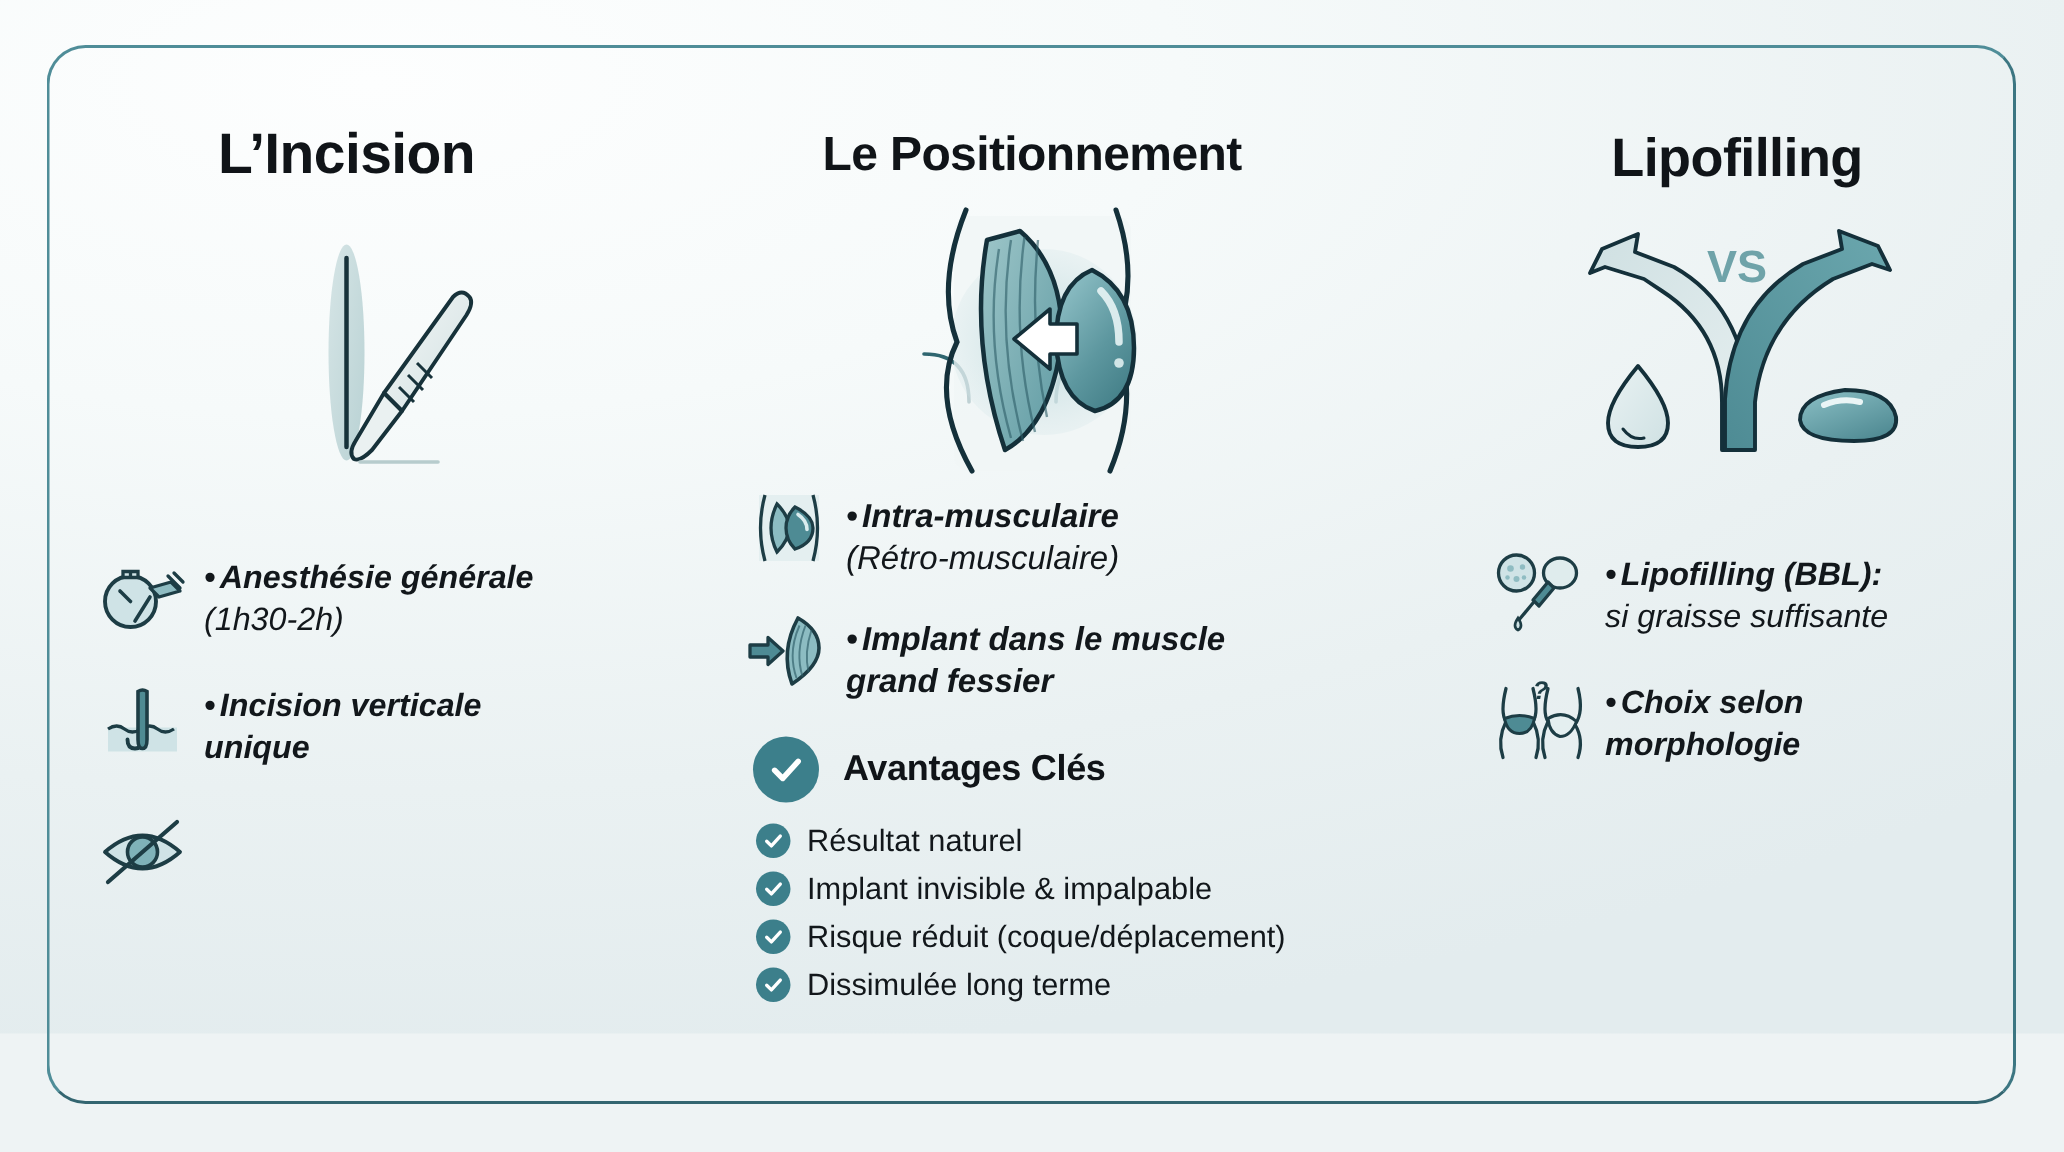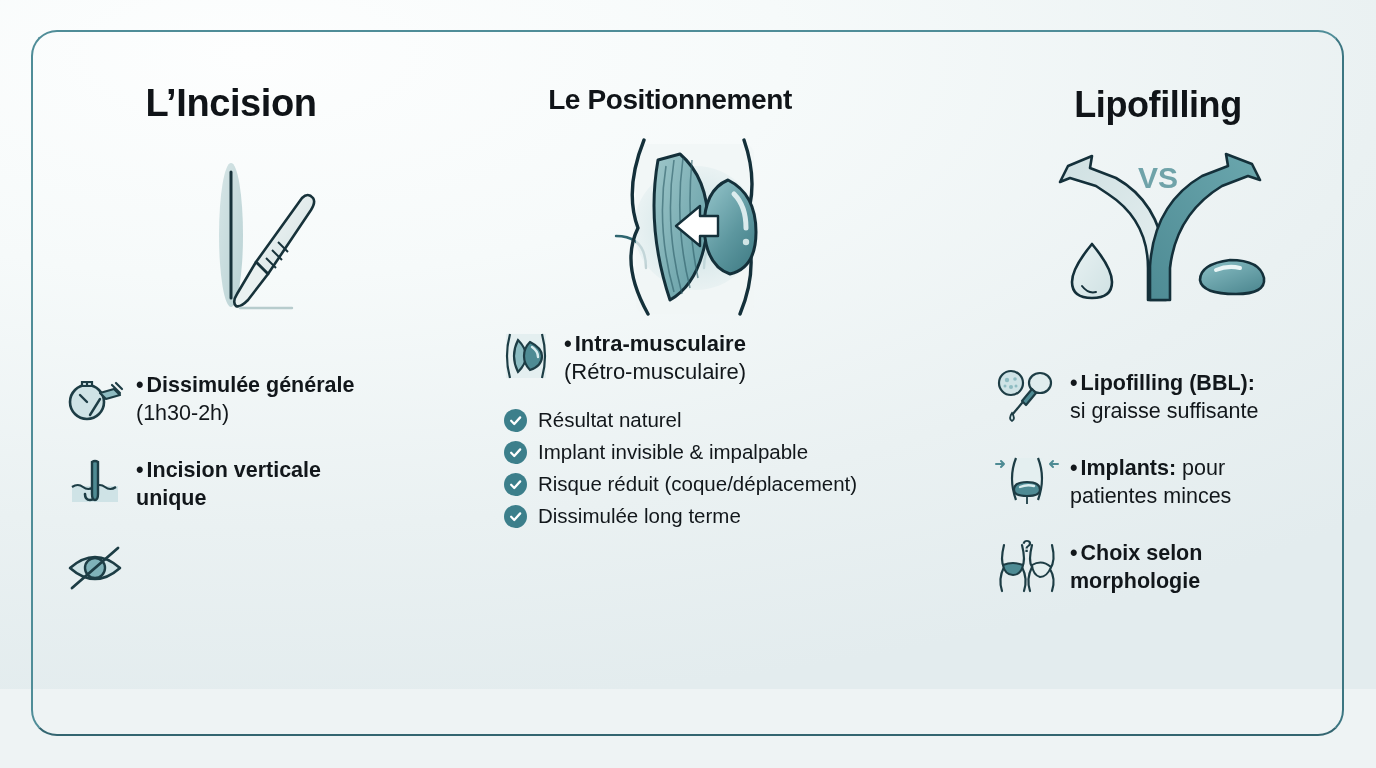--- a/index.html
+++ b/index.html
@@ -43,21 +43,21 @@
   .col-title {
     position: absolute;
     font-weight: 700;
     color: #101418;
     letter-spacing: -0.4px;
     white-space: nowrap;
     text-align: center;
     transform: translateX(-50%);
   }
   #title-incision   { left: 231px; top: 82px;  font-size: 38px; }
-  #title-position   { left: 670px; top: 84px;  font-size: 28px; }
+  #title-position   { left: 688px; top: 84px;  font-size: 32px; }
   #title-alternatives { left: 1158px; top: 84px; font-size: 36px; }
 
   
   .bracket { position: absolute; pointer-events: none; }
   #bracket-left  { left: 340px;  top: 228px; width: 320px; height: 440px; }
   #bracket-right { left: 690px;  top: 228px; width: 320px; height: 440px; }
 
   
   .hero { position: absolute; }
   #hero-scalpel  { left: 196px; top: 150px; width: 168px; height: 170px; }
@@ -65,23 +65,24 @@
   #hero-choice   { left: 1030px; top: 148px; width: 266px; height: 162px; }
 
   
   .column { position: absolute; }
   #col-left  { left: 64px;  top: 368px; width: 360px; }
   #col-mid   { left: 498px; top: 326px; width: 430px; }
   #col-right { left: 994px; top: 366px; width: 370px; }
 
   .item {
     display: flex;
-    align-items: center;
+    align-items: flex-start;
     gap: 10px;
     margin-bottom: 26px;
+    font-style: italic;
   }
   .item-icon {
     flex: 0 0 auto;
     width: 62px;
     height: 58px;
     display: flex;
     align-items: center;
     justify-content: center;
   }
   #col-mid .item-icon { width: 56px; height: 52px; }
@@ -305,21 +306,21 @@
           <path d="M18 13 h10 v4 h-10 z" fill="#cfe3e6" stroke="#1d3d45" stroke-width="2.2"></path>
           <line x1="23" y1="17" x2="23" y2="13" stroke="#1d3d45" stroke-width="2.2"></line>
           <line x1="23" y1="33" x2="16" y2="26" stroke="#1d3d45" stroke-width="2.4" stroke-linecap="round"></line>
           <path d="M36 24 L50 20 L56 26 L42 30 Z" fill="#8fbcc2" stroke="#1d3d45" stroke-width="2.2" stroke-linejoin="round"></path>
           <line x1="36" y1="30" x2="26" y2="46" stroke="#1d3d45" stroke-width="2.4" stroke-linecap="round"></line>
           <line x1="48" y1="16" x2="56" y2="24" stroke="#1d3d45" stroke-width="2.2" stroke-linecap="round"></line>
           <line x1="52" y1="14" x2="58" y2="20" stroke="#1d3d45" stroke-width="2.2" stroke-linecap="round"></line>
         </svg>
       </div>
       <div class="item-text">
-        <span class="bullet">•</span><span class="strong">Dissimulée générale</span>
+        <span class="bullet">•</span><span class="strong">Anesthésie générale</span>
         <span class="line2 sub">(1h30-2h)</span>
       </div>
     </div>
 
     <div class="item">
       <div class="item-icon">
         <svg viewBox="0 0 62 58" width="62" height="58" fill="none">
           <rect x="8" y="32" width="46" height="16" fill="#cfe3e6"></rect>
           <path d="M8 33 q6 -4 11 0 t11 0 t11 0 t11 0" stroke="#1d3d45" stroke-width="2.2" fill="none"></path>
           <path d="M31 8 V40 q0 6 -5 6 q-5 0 -5 -6" stroke="#1d3d45" stroke-width="2.6" fill="none" stroke-linecap="round"></path>
@@ -356,21 +357,46 @@
           <path d="M32 12 Q44 18 44 26 Q44 36 32 40 Q26 34 26 26 Q26 18 32 12 Z" fill="#4e8b94" stroke="#1d3d45" stroke-width="2.2"></path>
           <path d="M34 17 Q40 21 40 27" stroke="#d9ecee" stroke-width="2.4" fill="none" stroke-linecap="round"></path>
         </svg>
       </div>
       <div class="item-text">
         <span class="bullet">•</span><span class="strong">Intra-musculaire</span>
         <span class="line2 sub">(Rétro-musculaire)</span>
       </div>
     </div>
 
-
+    <div class="item">
+      <div class="item-icon">
+        <svg viewBox="0 0 56 52" width="56" height="52" fill="none">
+          <path d="M2 22 h12 v-5 l10 9 l-10 9 v-5 h-12 z" fill="#4e8b94" stroke="#1d3d45" stroke-width="2.2" stroke-linejoin="round"></path>
+          <path d="M34 4 Q22 26 30 48 Q48 36 48 24 Q48 12 34 4 Z" fill="#8cbcc2" stroke="#1d3d45" stroke-width="2.4" stroke-linejoin="round"></path>
+          <g stroke="#2e5e68" stroke-width="1.3" opacity="0.65">
+            <path d="M35 9 Q27 27 33 44" fill="none"></path>
+            <path d="M39 9 Q32 27 37 43" fill="none"></path>
+            <path d="M43 12 Q38 27 41 40" fill="none"></path>
+          </g>
+        </svg>
+      </div>
+      <div class="item-text">
+        <span class="bullet">•</span><span class="strong">Implant dans le muscle</span>
+        <span class="line2 strong">grand fessier</span>
+      </div>
+    </div>
+
+    <div class="advantages-header">
+      <div class="check-big">
+        <svg viewBox="0 0 24 24" width="26" height="26" fill="none">
+          <path d="M5 12.5 L10 17.5 L19.5 7" stroke="#ffffff" stroke-width="3.4" stroke-linecap="round" stroke-linejoin="round"></path>
+        </svg>
+      </div>
+      <div class="advantages-title">Avantages Clés</div>
+    </div>
 
     <div class="adv-list">
       <div class="adv-row">
         <span class="check-small">
           <svg viewBox="0 0 24 24" width="15" height="15" fill="none">
             <path d="M5 12.5 L10 17.5 L19.5 7" stroke="#ffffff" stroke-width="3.6" stroke-linecap="round" stroke-linejoin="round"></path>
           </svg>
         </span>
         <span class="adv-label">Résultat naturel</span>
       </div>
@@ -420,38 +446,20 @@
           <line x1="28" y1="36" x2="18" y2="48" stroke="#1d3d45" stroke-width="2.2" stroke-linecap="round"></line>
           <path d="M18 46 Q14 52 18 54 Q22 52 18 46 Z" fill="#cfe3e6" stroke="#1d3d45" stroke-width="1.8"></path>
         </svg>
       </div>
       <div class="item-text">
         <span class="bullet">•</span><span class="strong">Lipofilling (BBL):</span>
         <span class="line2 sub">si graisse suffisante</span>
       </div>
     </div>
 
-    <div class="item">
-      <div class="item-icon">
-        <svg viewBox="0 0 66 58" width="66" height="58" fill="none">
-          <rect x="18" y="6" width="30" height="42" fill="#e4eff0"></rect>
-          <path d="M22 6 Q14 26 22 48" stroke="#1d3d45" stroke-width="2.2" fill="none"></path>
-          <path d="M44 6 Q52 26 44 48" stroke="#1d3d45" stroke-width="2.2" fill="none"></path>
-          <path d="M33 30 Q46 30 46 38 Q46 44 33 44 Q20 44 20 38 Q20 30 33 30 Z" fill="#4e8b94" stroke="#1d3d45" stroke-width="2.2"></path>
-          <path d="M26 35 Q33 32 40 34" stroke="#d9ecee" stroke-width="2.4" fill="none" stroke-linecap="round"></path>
-          <line x1="33" y1="44" x2="33" y2="52" stroke="#1d3d45" stroke-width="1.8"></line>
-          <path d="M2 12 h8 m0 0 l-3 -3 m3 3 l-3 3" stroke="#4e8b94" stroke-width="2" fill="none" stroke-linecap="round" stroke-linejoin="round"></path>
-          <path d="M64 12 h-8 m0 0 l3 -3 m-3 3 l3 3" stroke="#4e8b94" stroke-width="2" fill="none" stroke-linecap="round" stroke-linejoin="round"></path>
-        </svg>
-      </div>
-      <div class="item-text">
-        <span class="bullet">•</span><span class="strong">Implants:</span><span class="sub"> pour</span>
-        <span class="line2 sub">patientes minces</span>
-      </div>
-    </div>
 
     <div class="item">
       <div class="item-icon">
         <svg viewBox="0 0 66 58" width="66" height="58" fill="none">
           <path d="M10 8 Q6 24 10 30 Q4 42 8 54" stroke="#1d3d45" stroke-width="2.2" fill="none" stroke-linecap="round"></path>
           <path d="M28 8 Q32 24 28 30 Q34 42 30 54" stroke="#1d3d45" stroke-width="2.2" fill="none" stroke-linecap="round"></path>
           <path d="M9 28 Q19 24 29 28 Q27 38 19 38 Q11 38 9 28 Z" fill="#4e8b94" stroke="#1d3d45" stroke-width="2"></path>
           <path d="M38 8 Q34 24 38 30 Q32 42 36 54" stroke="#1d3d45" stroke-width="2.2" fill="none" stroke-linecap="round"></path>
           <path d="M58 8 Q62 24 56 32 Q62 42 58 54" stroke="#1d3d45" stroke-width="2.2" fill="none" stroke-linecap="round"></path>
           <path d="M38 28 Q48 22 57 30 Q53 40 46 40 Q39 38 38 28 Z" fill="#e4eff0" stroke="#1d3d45" stroke-width="2"></path>

